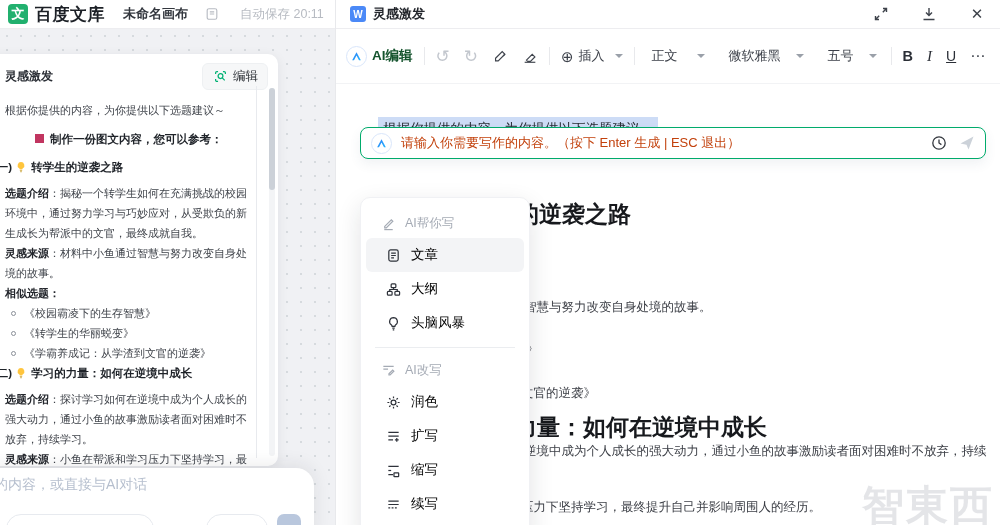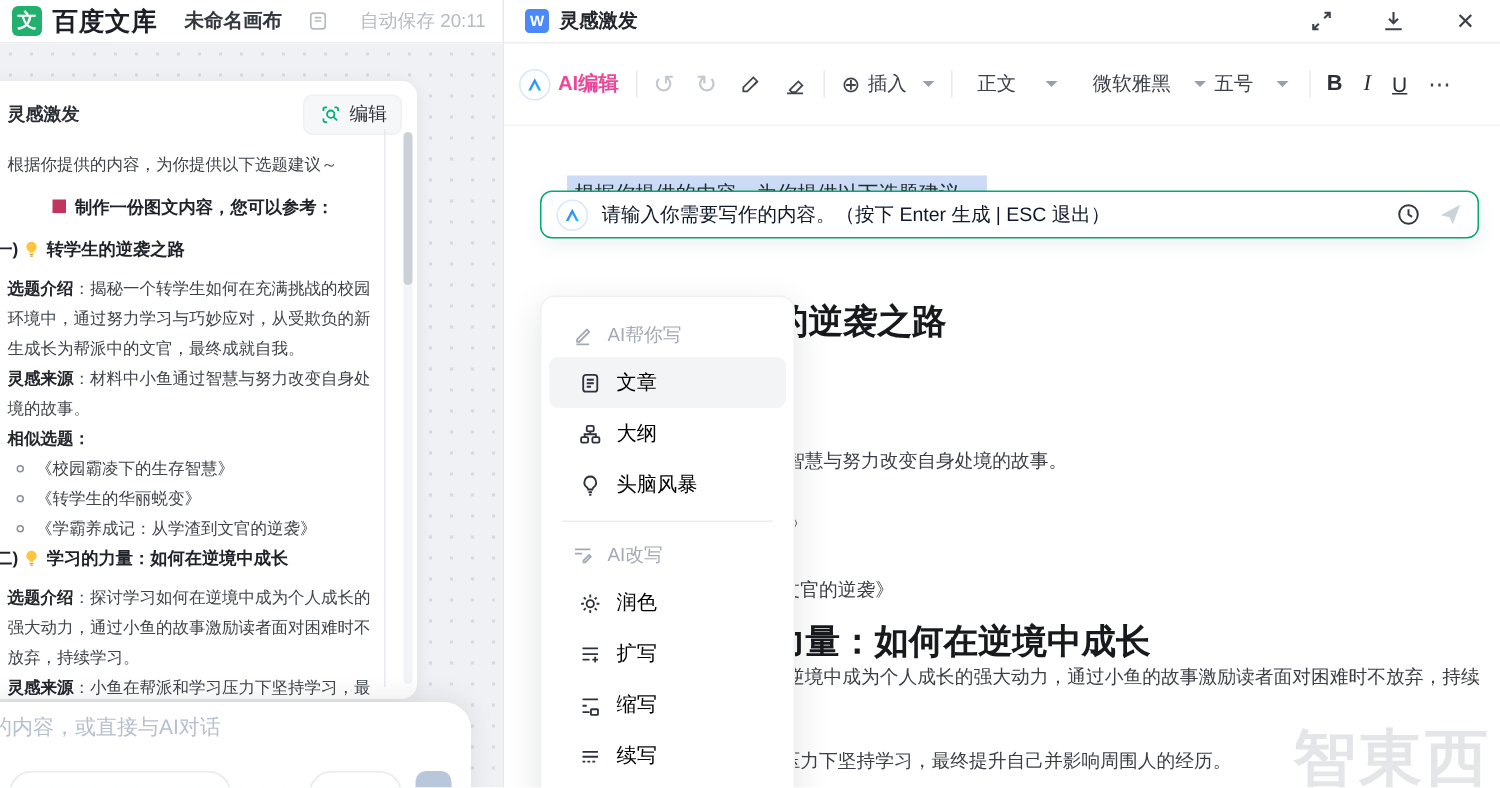--- a/index.html
+++ b/index.html
@@ -59,40 +59,40 @@
   .pill-1 { left:22px; width:148px; }
   .pill-2 { left:222px; width:62px; }
   .chat-send { position:absolute; left:293px; top:46px; width:24px; height:26px; border-radius:7px;
     background:#b9c7dd; cursor:pointer; }
 
   
   .doc-panel { position:absolute; left:336px; top:29px; right:0; bottom:0; background:#fff; }
   .toolbar { height:55px; display:flex; align-items:center; padding-left:10px; border-bottom:1px solid #f2f3f5; }
   .tb-item { display:flex; align-items:center; gap:5px; cursor:pointer; color:#3c4049; font-size:13px; }
   .tb-sep { width:1px; height:18px; background:#e8e9ec; margin:0 11px; }
-  .ai-chip { font-size:13.5px; font-weight:600; color:#ec4899; }
+  .ai-chip { font-size:13.5px; font-weight:600; color:#14532d; }
   .glyph-btn { font-size:17px; color:#3e434c; cursor:pointer; line-height:1; }
   .glyph-dim { color:#c3c7ce; }
   .caret { width:0; height:0; border-left:4px solid transparent; border-right:4px solid transparent;
     border-top:4.5px solid #9aa0a9; margin-left:5px; }
   .fmt-b { font-weight:bold; font-size:14.5px; color:#2a2e36; cursor:pointer; }
   .fmt-i { font-style:italic; font-family:"Liberation Serif",serif; font-size:15px; color:#2a2e36; cursor:pointer; }
   .fmt-u { text-decoration:underline; font-size:14px; color:#2a2e36; cursor:pointer; }
   .fmt-more { font-size:15px; color:#3e434c; letter-spacing:1px; cursor:pointer; }
   .tb-gap { width:14px; }
 
   .ai-circle { width:21px; height:21px; border-radius:50%; background:#fff; border:1px solid #d9e6fb;
     display:flex; align-items:center; justify-content:center; flex:0 0 auto; }
 
   .highlight-line { position:absolute; left:378px; top:117px; background:#cddcf6; color:#272b33;
     font-size:13.5px; padding:3px 5px; z-index:3; }
   .ai-input-box { position:absolute; left:360px; top:127px; width:626px; height:32px; background:#fff;
     border:1.6px solid #00ab6b; border-radius:8px; box-shadow:0 5px 12px rgba(70,90,120,.08);
     display:flex; align-items:center; padding:0 10px; gap:9px; z-index:4; }
-  .ai-ph { font-size:13px; color:#0f172a; flex:1; white-space:nowrap; overflow:hidden; }
+  .ai-ph { font-size:13px; color:#c2410c; flex:1; white-space:nowrap; overflow:hidden; }
   .ai-box-right { display:flex; align-items:center; gap:12px; }
 
   
   .doc-line { position:absolute; font-size:12.5px; color:#3b3e45; white-space:nowrap; z-index:1; }
   .doc-h { font-size:23px; font-weight:bold; color:#17191d; }
 
   .watermark { position:absolute; right:6px; top:456px; text-align:center; opacity:.16; z-index:2; pointer-events:none; }
   .wm-big { font-size:42px; font-weight:800; color:#5f6675; letter-spacing:2px; line-height:1; }
 
   
@@ -191,21 +191,21 @@
       </span>
       <span class="tb-sep"></span>
       <span class="tb-item" style="margin-left:6px">
         <span>正文</span>
         <span class="caret" style="margin-left:14px"></span>
       </span>
       <span class="tb-item" style="margin-left:24px">
         <span>微软雅黑</span>
         <span class="caret" style="margin-left:10px"></span>
       </span>
-      <span class="tb-item" style="margin-left:6px">
+      <span class="tb-item" style="margin-left:24px">
         <span>五号</span>
         <span class="caret" style="margin-left:10px"></span>
       </span>
       <span class="tb-sep" style="margin-left:14px"></span>
       <span class="fmt-b">B</span>
       <span class="tb-gap"></span>
       <span class="fmt-i">I</span>
       <span class="tb-gap"></span>
       <span class="fmt-u">U</span>
       <span class="tb-gap"></span>

